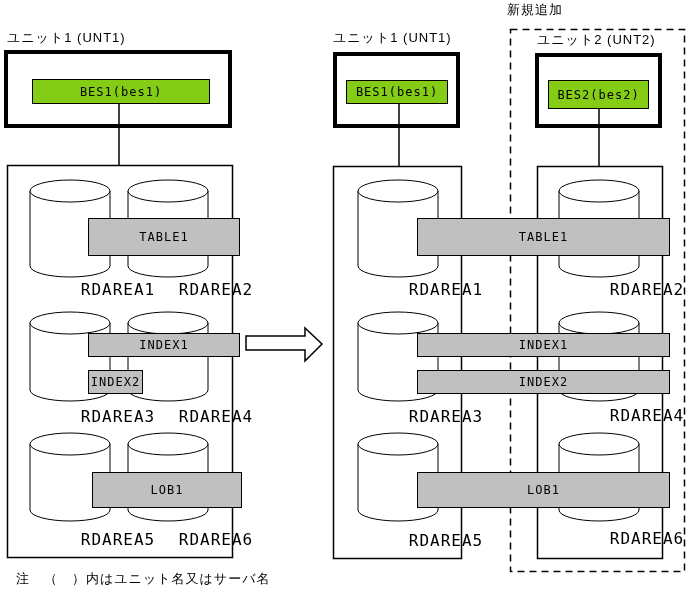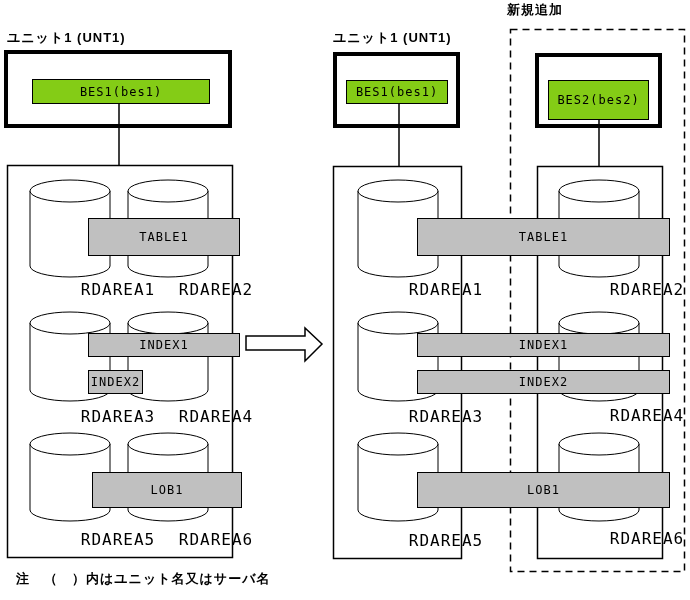--- a/index.html
+++ b/index.html
@@ -13,21 +13,21 @@
     overflow: hidden;
   }
   .shape-layer { position: absolute; left: 0; top: 0; z-index: 1; }
   .txt {
     position: absolute;
     font-size: 13px;
     line-height: 14px;
     white-space: nowrap;
     z-index: 4;
   }
-  .jp { font-family: "Liberation Sans", "DejaVu Sans", sans-serif; letter-spacing: 1px; font-weight: bold; }
+  .jp { font-family: "Liberation Sans", "DejaVu Sans", sans-serif; letter-spacing: 1px; }
   .bar {
     position: absolute;
     background: #c0c0c0;
     border: 1px solid #000;
     box-sizing: border-box;
     display: flex;
     align-items: center;
     justify-content: center;
     font-size: 12px;
     letter-spacing: 1px;
@@ -144,23 +144,24 @@
 
   <div class="rdlabel" style="left:70px; top:280px;">RDAREA1</div>
   <div class="rdlabel" style="left:168px; top:280px;">RDAREA2</div>
   <div class="rdlabel" style="left:70px; top:407px;">RDAREA3</div>
   <div class="rdlabel" style="left:168px; top:407px;">RDAREA4</div>
   <div class="rdlabel" style="left:70px; top:530px;">RDAREA5</div>
   <div class="rdlabel" style="left:168px; top:530px;">RDAREA6</div>
 
   <div class="txt jp" style="left:507px; top:3px;">新規追加</div>
   <div class="txt jp" style="left:333px; top:31px;">ユニット1 (UNT1)</div>
+  <div class="txt jp" style="left:537px; top:33px;">ユニット2 (UNT2)</div>
 
   <div class="besbox" style="left:346px; top:80px; width:102px; height:24px;">BES1(bes1)</div>
-  <div class="besbox" style="left:548px; top:80px; width:101px; height:40px;">BES2(bes2)</div>
+  <div class="besbox" style="left:548px; top:80px; width:101px; height:29px;">BES2(bes2)</div>
 
   <div class="bar" style="left:372px; top:218px; width:253px; height:38px;">TABLE1</div>
   <div class="bar" style="left:372px; top:333px; width:253px; height:24px;">INDEX1</div>
   <div class="bar" style="left:372px; top:370px; width:253px; height:24px;">INDEX2</div>
   <div class="bar" style="left:372px; top:472px; width:253px; height:36px;">LOB1</div>
 
   <div class="rdlabel" style="left:398px; top:280px;">RDAREA1</div>
   <div class="rdlabel" style="left:599px; top:280px;">RDAREA2</div>
   <div class="rdlabel" style="left:398px; top:407px;">RDAREA3</div>
   <div class="rdlabel" style="left:599px; top:406px;">RDAREA4</div>

